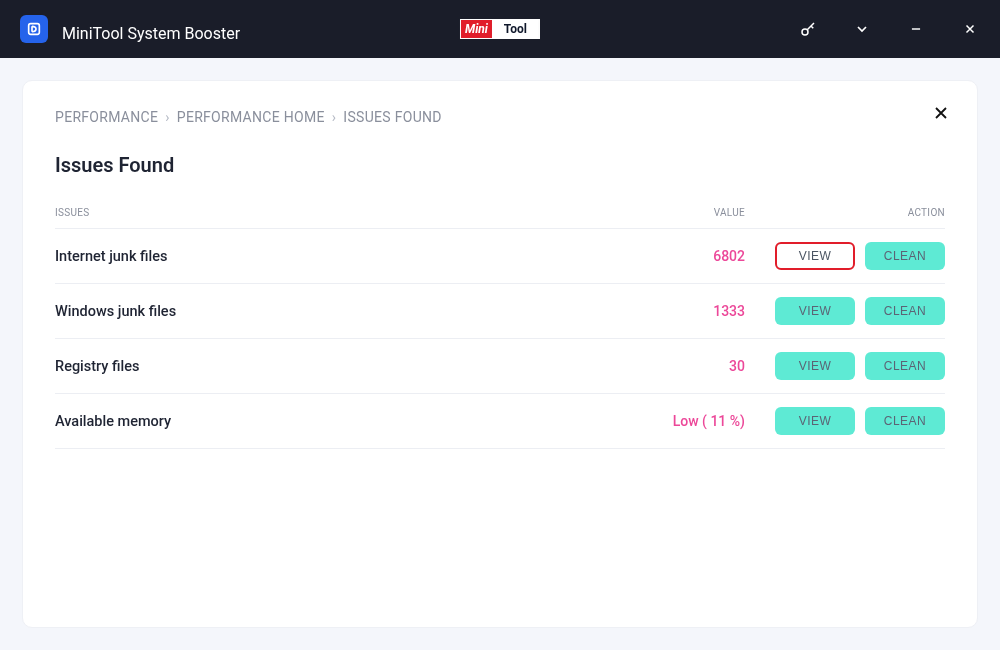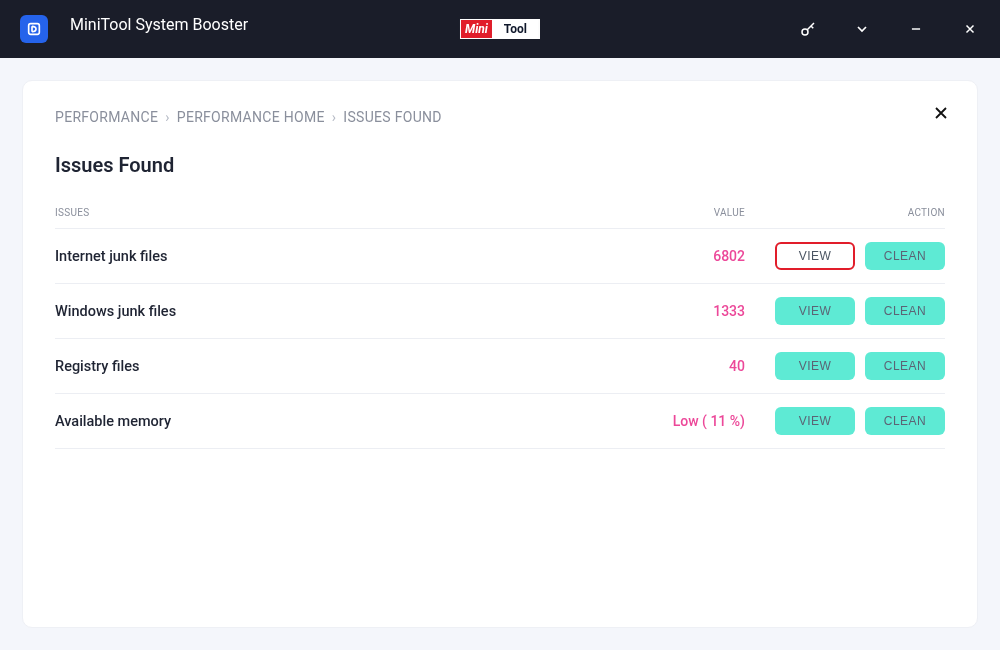--- a/index.html
+++ b/index.html
@@ -9,21 +9,21 @@
   
   .titlebar {
     height: 58px;
     background: #1a1d29;
     display: flex;
     align-items: center;
     justify-content: space-between;
     padding: 0 20px;
     color: #fff;
   }
-  .titlebar-left { display: flex; align-items: flex-start; gap: 22px; }
+  .titlebar-left { display: flex; align-items: flex-end; gap: 14px; }
   .app-icon {
     width: 28px; height: 28px;
     background: #2563eb;
     border-radius: 6px;
     display: flex; align-items: center; justify-content: center;
     font-weight: 900; color: #fff; font-size: 16px;
   }
   .app-title { font-size: 16px; font-weight: 400; }
   .titlebar-center { position: absolute; left: 50%; transform: translateX(-50%); }
   .brand-badge {
@@ -206,21 +206,21 @@
         <div class="cell-issue">Windows junk files</div>
         <div class="cell-value">1333</div>
         <div class="cell-action">
           <button class="btn">VIEW</button>
           <button class="btn">CLEAN</button>
         </div>
       </div>
 
       <div class="row">
         <div class="cell-issue">Registry files</div>
-        <div class="cell-value">40</div>
+        <div class="cell-value">30</div>
         <div class="cell-action">
           <button class="btn">VIEW</button>
           <button class="btn">CLEAN</button>
         </div>
       </div>
 
       <div class="row">
         <div class="cell-issue">Available memory</div>
         <div class="cell-value">Low ( 11 %)</div>
         <div class="cell-action">

